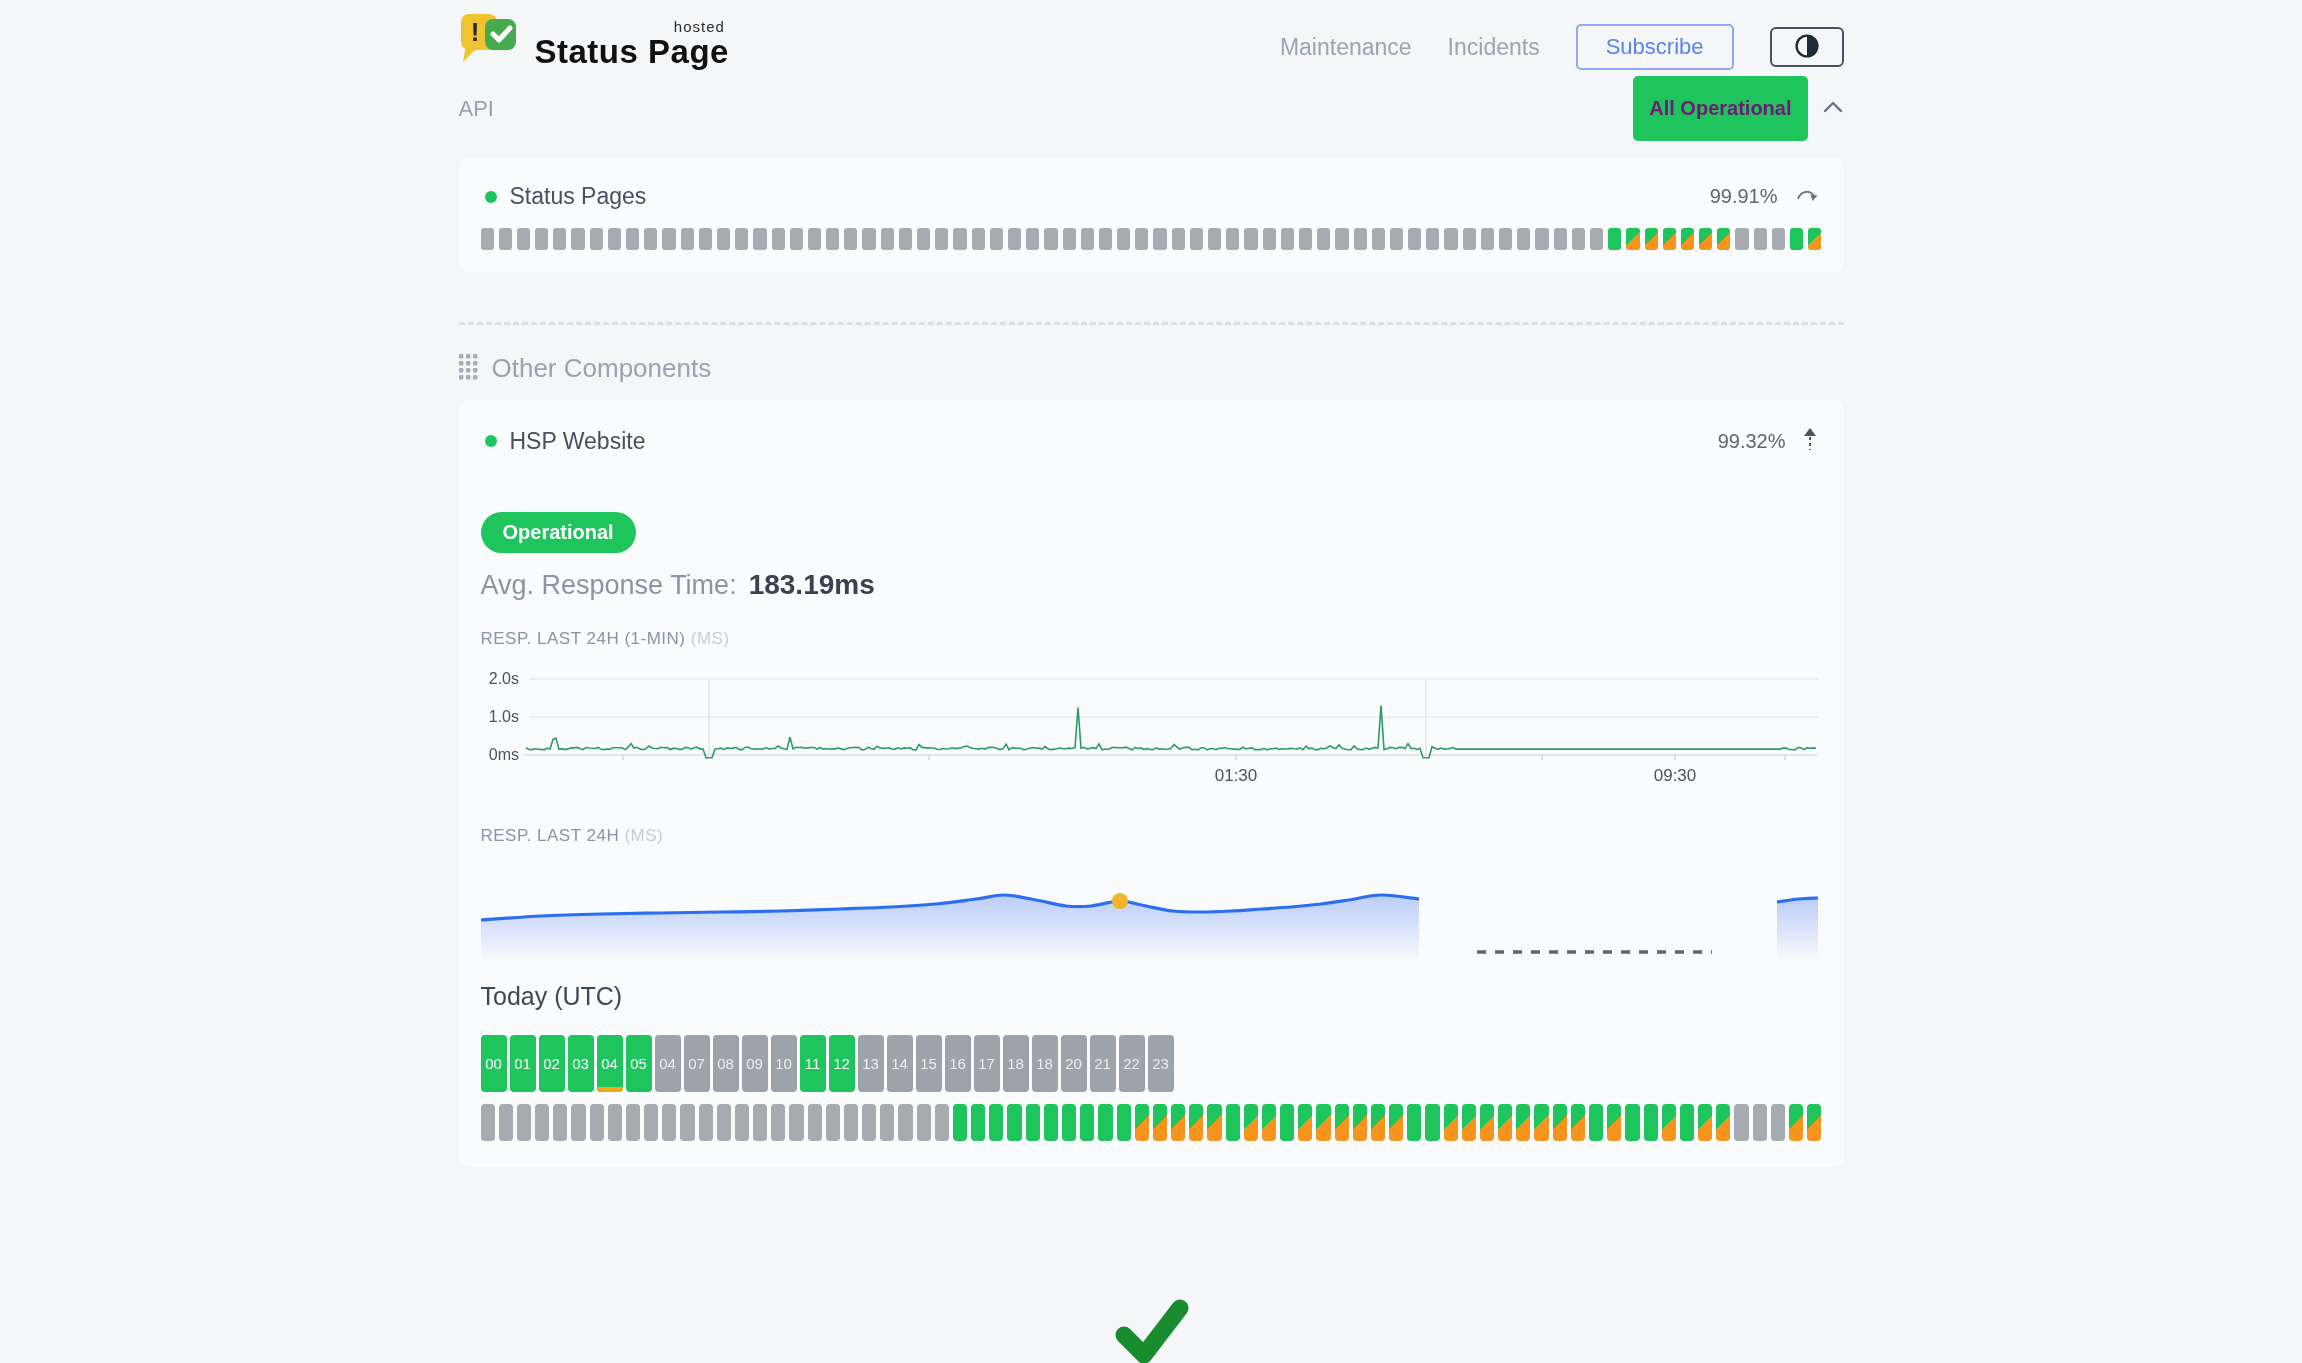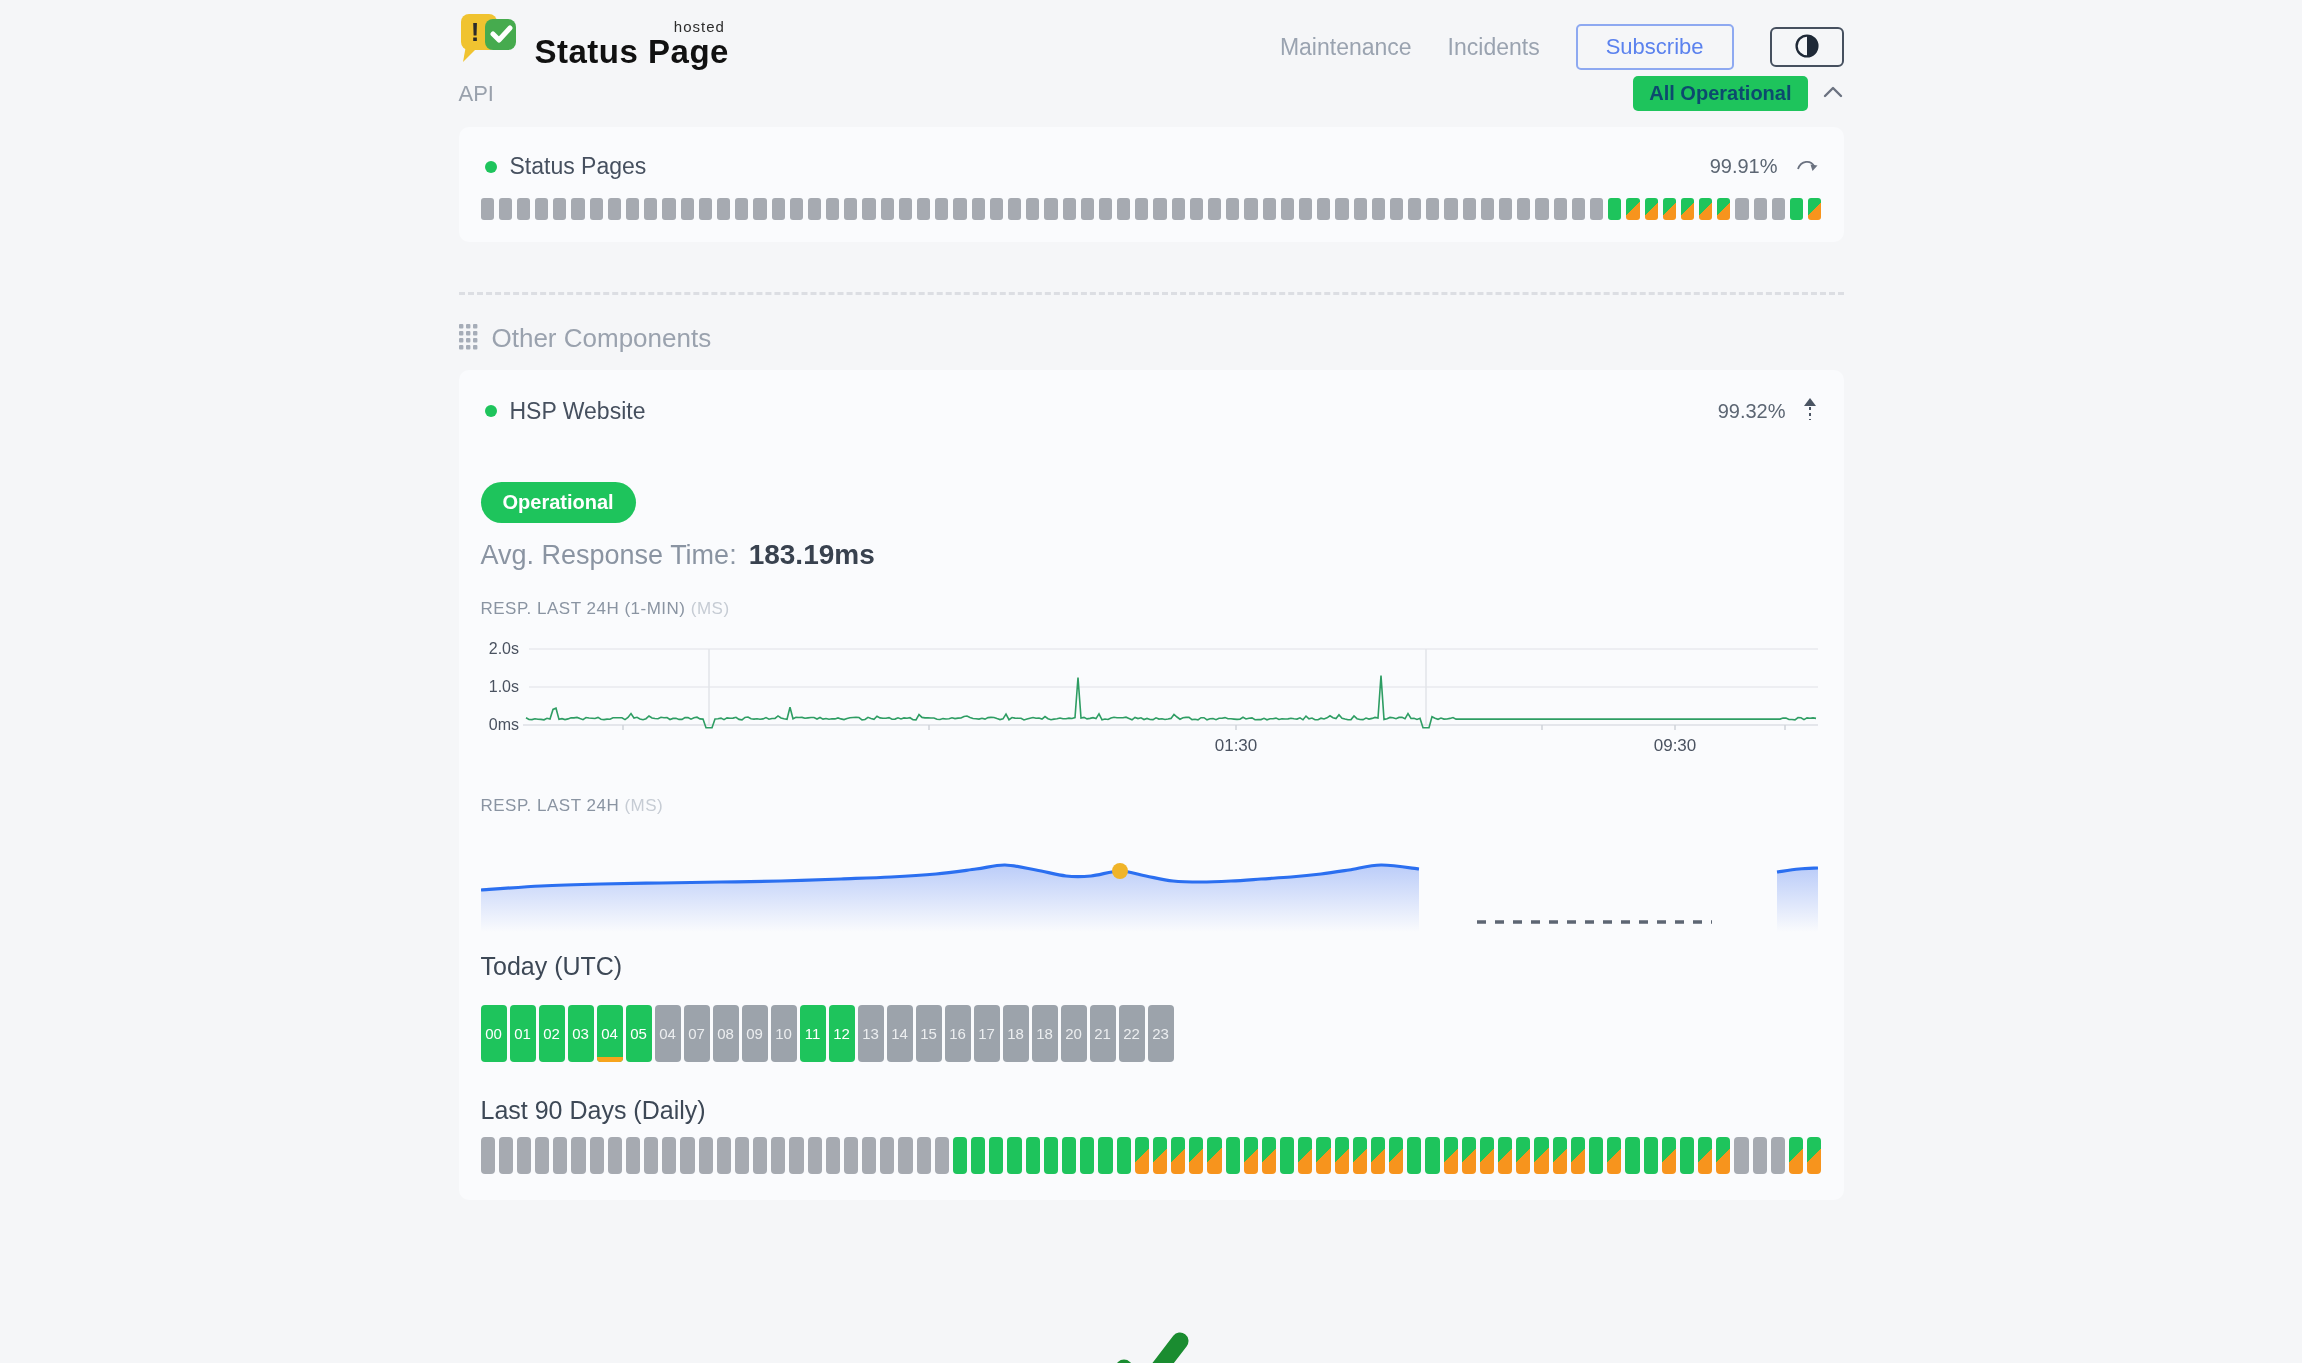--- a/index.html
+++ b/index.html
@@ -26,22 +26,22 @@
   }
   .btn-theme {
     background: transparent; border: 2px solid #46505f; border-radius: 6px;
     padding: 4px 22px; cursor: pointer; line-height: 1; display: flex; align-items: center;
   }
   
   .subheader { display: flex; justify-content: space-between; align-items: center; margin-top: 18px; }
   .api-label { font-size: 22px; color: #99a1ac; font-weight: 500; }
   .badge-group { display: flex; align-items: center; gap: 14px; }
   .badge-operational {
-    background: #1ec45c; color: #0c4a6e; font-size: 20px; font-weight: 600;
-    border-radius: 5px; padding: 6px 16px; cursor: pointer;
+    background: #1ec45c; color: #701a75; font-size: 20px; font-weight: 600;
+    border-radius: 5px; padding: 21px 16px; cursor: pointer;
   }
 
   
   .card { background: #fafbfd; border-radius: 10px; margin-top: 16px; }
   .card-titlerow { display: flex; justify-content: space-between; align-items: center; padding: 26px 26px 10px 26px; }
   .comp-left { display: flex; align-items: center; gap: 13px; }
   .status-dot { width: 12px; height: 12px; border-radius: 50%; background: #1ec45c; }
   .comp-name { font-size: 23px; color: #46505f; font-weight: 500; }
   .comp-right { display: flex; align-items: center; gap: 16px; }
   .uptime-pct { font-size: 20px; color: #5c6673; }
@@ -345,21 +345,20 @@
           <div class="hour ">16</div>
           <div class="hour ">17</div>
           <div class="hour ">18</div>
           <div class="hour ">18</div>
           <div class="hour ">20</div>
           <div class="hour ">21</div>
           <div class="hour ">22</div>
           <div class="hour ">23</div>
         </div>
 
-      <div class="h3-dark daily-head">Last 90 Days (Daily)</div>
       <div class="daily-row" id="daily-bars">
           <div class="bar "></div>
           <div class="bar "></div>
           <div class="bar "></div>
           <div class="bar "></div>
           <div class="bar "></div>
           <div class="bar "></div>
           <div class="bar "></div>
           <div class="bar "></div>
           <div class="bar "></div>

